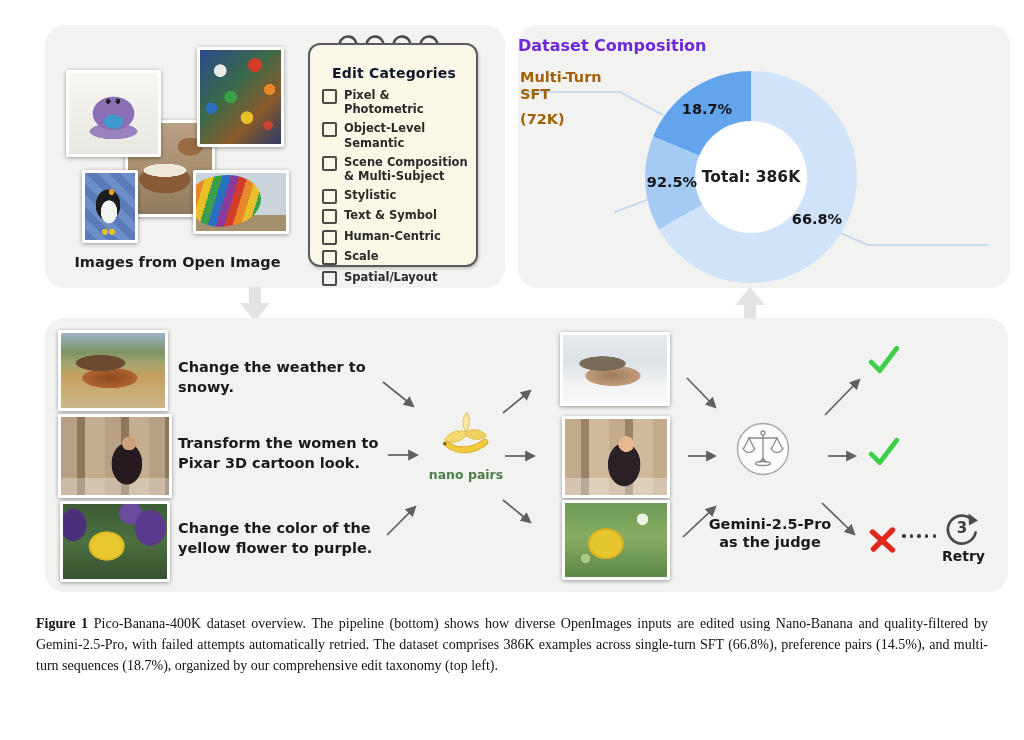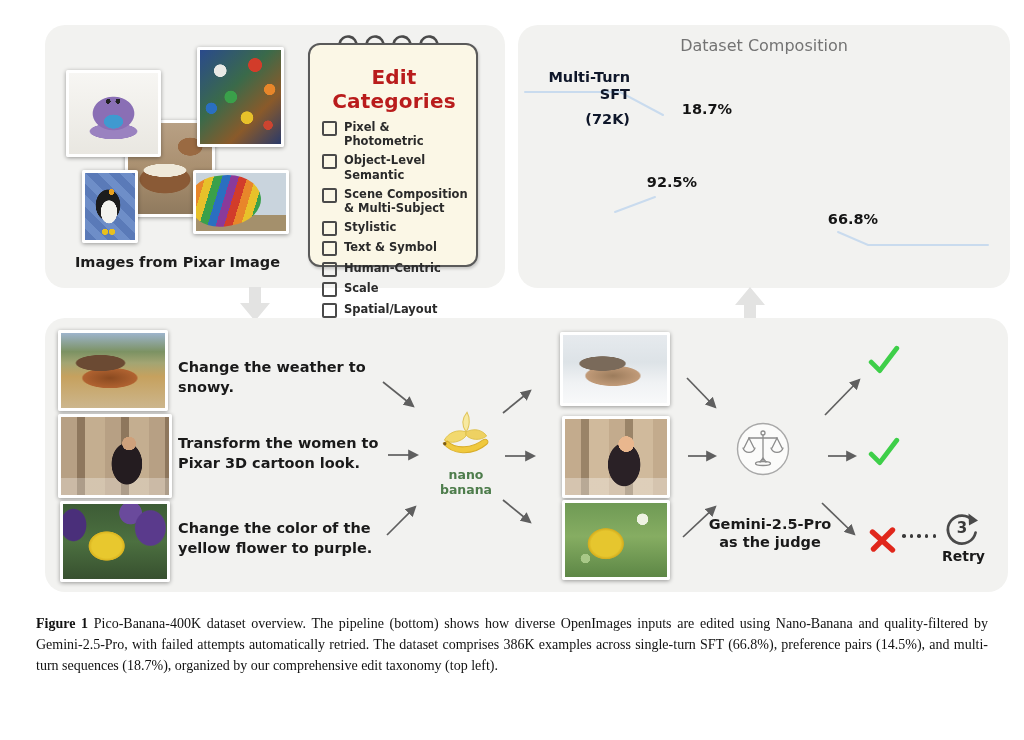--- a/index.html
+++ b/index.html
@@ -76,44 +76,44 @@
     radial-gradient(circle 6px at 76% 22%,#eef2e2 92%,transparent),
     radial-gradient(circle 5px at 20% 75%,#a8c887 92%,transparent),
     linear-gradient(180deg,#6f9a55 0%,#86ad62 45%,#5d8746 100%);}
 
   
   .notepad{position:absolute;left:263px;top:18px;width:170px;height:224px;
     background:#fbf7e6;border:2.5px solid #5a5a5a;border-radius:12px;
     box-shadow:1px 2px 3px rgba(0,0,0,.18);box-sizing:border-box;
     padding:20px 8px 6px 10px;}
   .rings{position:absolute;left:288px;top:4px;width:110px;height:32px;}
-  .notepad-title{text-align:center;font-size:20px;font-weight:700;color:#b91c1c;
+  .notepad-title{text-align:center;font-size:14px;font-weight:700;color:#0f172a;
     letter-spacing:.2px;margin:0 0 7px 0;}
   .cat-list{list-style:none;margin:0;padding:0;}
   .cat-item{display:flex;align-items:flex-start;margin-bottom:4.5px;}
   .checkbox{flex:0 0 auto;width:11px;height:11px;border:2px solid #4a4a4a;
     border-radius:2px;margin:1px 7px 0 2px;background:transparent;}
   .cat-label{font-size:11.5px;font-weight:600;color:#2a2a2a;line-height:1.25;}
 
   .collage-caption{position:absolute;left:25px;top:229px;width:215px;text-align:center;
     font-size:14.5px;font-weight:600;color:#1c1c1c;}
 
   
-  .donut-title{position:absolute;left:0;right:0;top:11px;text-align:center;
-    font-size:16px;font-weight:400;color:#737373;}
+  .donut-title{position:absolute;left:0;right:0;top:11px;
+    font-size:16px;font-weight:700;color:#6d28d9;}
   .donut{position:absolute;left:127px;top:46px;width:212px;height:212px;border-radius:50%;}
   .donut-hole{position:absolute;left:50px;top:50px;width:112px;height:112px;border-radius:50%;
     background:#ffffff;display:flex;align-items:center;justify-content:center;}
   .donut-total{font-size:15.5px;font-weight:600;color:#1c1c1c;}
   .pct{position:absolute;width:60px;text-align:center;font-size:14.5px;font-weight:600;color:#141414;}
   #pct-multi{left:159px;top:76px;}
   #pct-pref{left:124px;top:149px;}
-  #pct-sft{left:269px;top:186px;margin-left:36px;}
-  .callout{position:absolute;text-align:right;font-size:14.5px;font-weight:600;
-    color:#0f172a;line-height:1.2;}
+  #pct-sft{left:269px;top:186px;}
+  .callout{position:absolute;text-align:left;font-size:14.5px;font-weight:600;
+    color:#a16207;line-height:1.2;}
   #callout-multi{left:2px;top:44px;width:110px;}
   #callout-pref{left:2px;top:152px;width:110px;}
   #callout-sft{left:338px;top:200px;width:140px;}
   .callout .count{display:block;margin-top:7px;font-weight:600;}
   #callout-pref .count{margin-top:14px;}
   .leader-svg{position:absolute;left:0;top:0;width:492px;height:263px;pointer-events:none;}
 
   
   .flow-arrow{position:absolute;width:32px;height:34px;}
   #arrow-down{left:239px;top:287px;}
@@ -154,21 +154,21 @@
 <div class="stage">
 
   <div class="panel" id="panel-tl">
     <div class="photo ph-bowl" style="left:80px;top:95px;width:90px;height:97px;"></div>
     <div class="photo ph-painting" style="left:152px;top:22px;width:87px;height:100px;"></div>
     <div class="photo ph-octopus" style="left:21px;top:45px;width:95px;height:87px;"></div>
     <div class="photo ph-penguin" style="left:37px;top:145px;width:56px;height:73px;"></div>
     <div class="photo ph-balloon" style="left:148px;top:145px;width:96px;height:64px;">
       <div class="balloon-blob"></div>
     </div>
-    <div class="collage-caption">Images from Pixar Image</div>
+    <div class="collage-caption">Images from Open Image</div>
 
     <svg class="rings" viewBox="0 0 110 32">
       <g fill="none" stroke="#4a4a4a" stroke-width="2.6" stroke-linecap="round">
         <circle cx="15" cy="16" r="8.5" stroke-dasharray="42 12" transform="rotate(100 15 16)"></circle>
         <circle cx="42" cy="16" r="8.5" stroke-dasharray="42 12" transform="rotate(100 42 16)"></circle>
         <circle cx="69" cy="16" r="8.5" stroke-dasharray="42 12" transform="rotate(100 69 16)"></circle>
         <circle cx="96" cy="16" r="8.5" stroke-dasharray="42 12" transform="rotate(100 96 16)"></circle>
       </g>
     </svg>
 
@@ -215,20 +215,25 @@
     <div class="donut-title">Dataset Composition</div>
 
     <svg class="leader-svg" viewBox="0 0 492 263">
       <g fill="none" stroke="#c9dbee" stroke-width="2" stroke-linecap="round">
         <polyline points="7,67 102,67 145,90"></polyline>
         <polyline points="97,187 137,172"></polyline>
         <polyline points="320,207 350,220 470,220"></polyline>
       </g>
     </svg>
 
+    <div class="donut" style="background: conic-gradient(rgb(208, 227, 249) 0deg, rgb(208, 227, 249) 240.48deg, rgb(164, 203, 244) 240.48deg, rgb(164, 203, 244) 292.68deg, rgb(99, 165, 237) 292.68deg, rgb(99, 165, 237) 360deg);">
+      <div class="donut-hole">
+        <span class="donut-total">Total: 386K</span>
+      </div>
+    </div>
 
     <div class="pct" id="pct-multi">18.7%</div>
     <div class="pct" id="pct-pref">92.5%</div>
     <div class="pct" id="pct-sft">66.8%</div>
 
     <div class="callout" id="callout-multi">
       <span>Multi-Turn SFT</span>
       <span class="count">(72K)</span>
     </div>
   </div>
@@ -273,21 +278,21 @@
     <div class="instr" id="instr-3">Change the color of the yellow flower to purple.</div>
 
     <div class="banana-wrap">
       <svg width="62" height="52" viewBox="0 0 60 50">
         <path d="M31 2 C26 8 26 15 30 21 C34 16 34 7 31 2 Z" fill="#f7e9a0" stroke="#e0c45a" stroke-width="1"></path>
         <path d="M30 21 C21 18 13 22 9 29 C15 33 25 31 30 25 Z" fill="#f2d96e" stroke="#dcbd46" stroke-width="0.8"></path>
         <path d="M30 21 C38 17 46 19 50 25 C44 30 34 29 30 24 Z" fill="#eed162" stroke="#dcbd46" stroke-width="0.8"></path>
         <path d="M8 32 C16 43 36 45 50 33 C53 30.5 50 26.5 46 29 C36 37 20 38 12 30 Z" fill="#f0c93d" stroke="#d9ae2a" stroke-width="1"></path>
         <circle cx="9.5" cy="32.5" r="1.6" fill="#7a5a1a"></circle>
       </svg>
-      <div class="banana-label">nano banana</div>
+      <div class="banana-label">nano pairs</div>
     </div>
 
     <div class="photo ph-car-snow" style="left:515px;top:14px;width:110px;height:74px;"></div>
     <div class="photo ph-woman-pixar" style="left:517px;top:98px;width:108px;height:82px;"></div>
     <div class="photo ph-flower-out" style="left:517px;top:182px;width:108px;height:80px;"></div>
 
     <svg class="judge-circle" viewBox="0 0 54 54">
       <circle cx="27" cy="27" r="25.5" fill="#fbfbfa" stroke="#a8a8a8" stroke-width="1.4"></circle>
       <g stroke="#8c8c8c" stroke-width="1.3" fill="none" stroke-linecap="round">
         <line x1="27" y1="13" x2="27" y2="39"></line>

